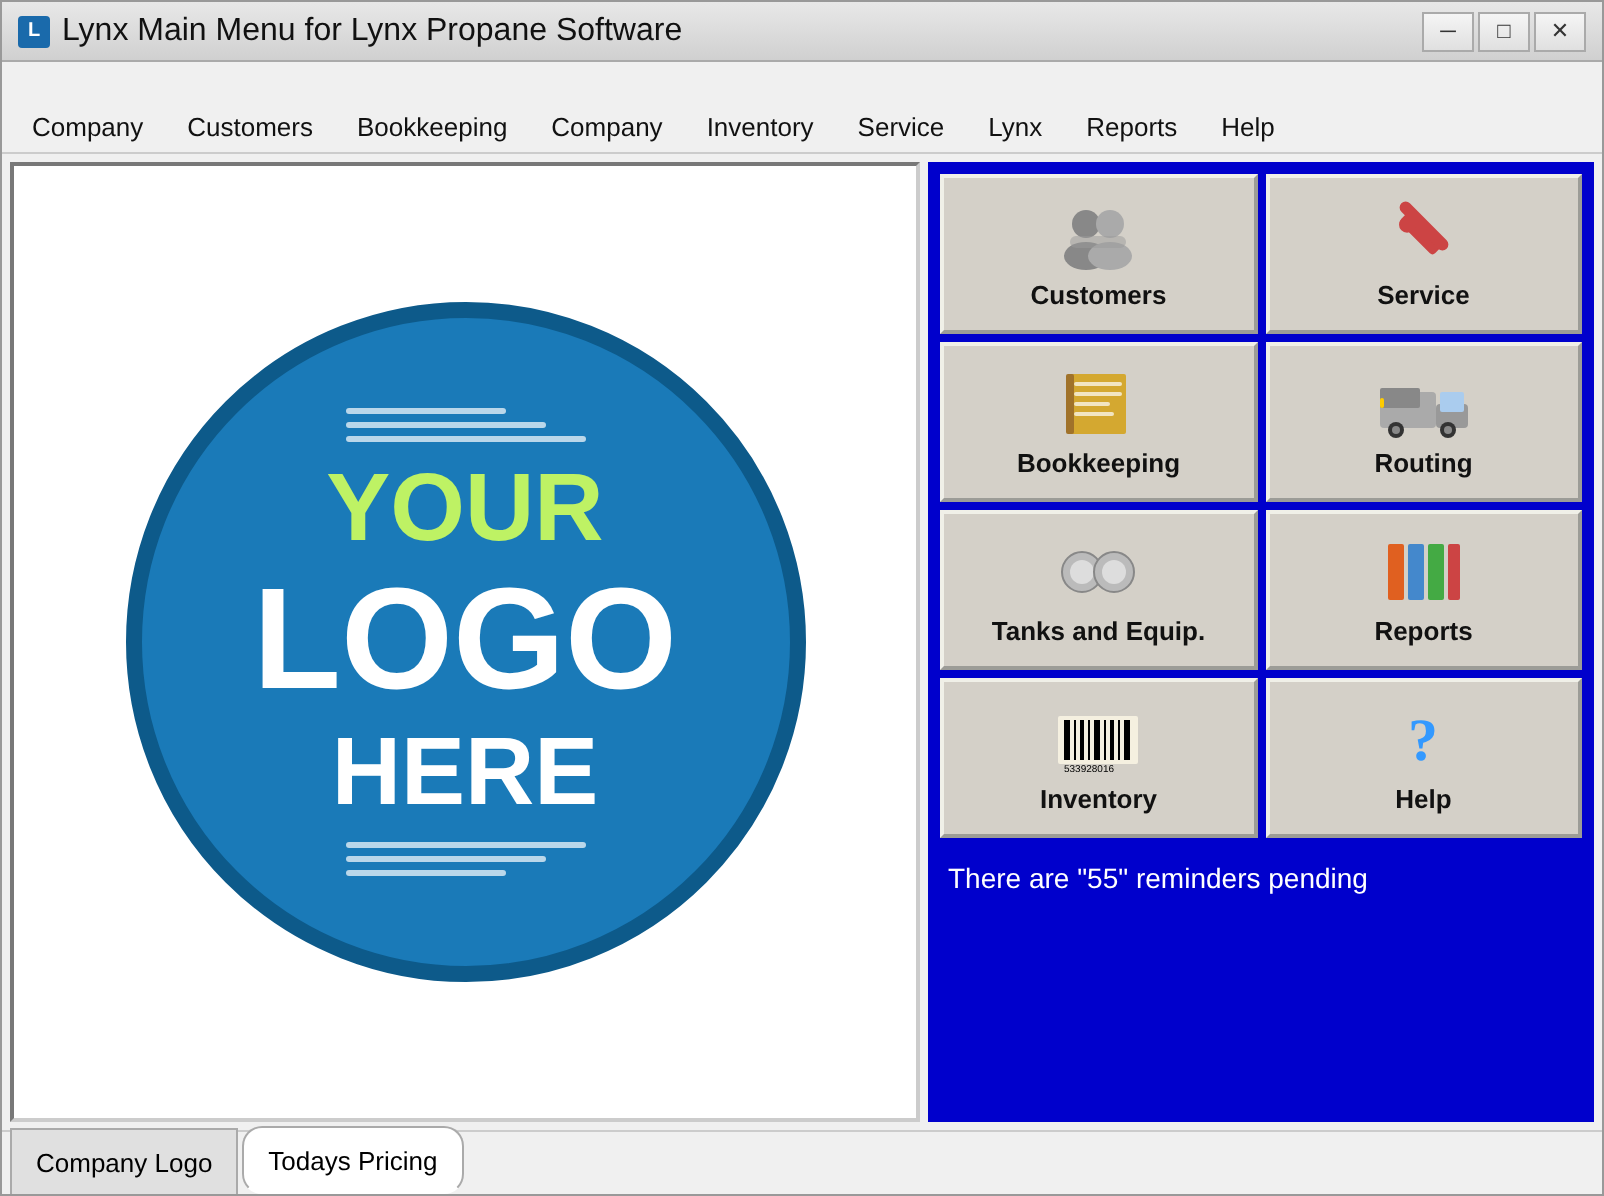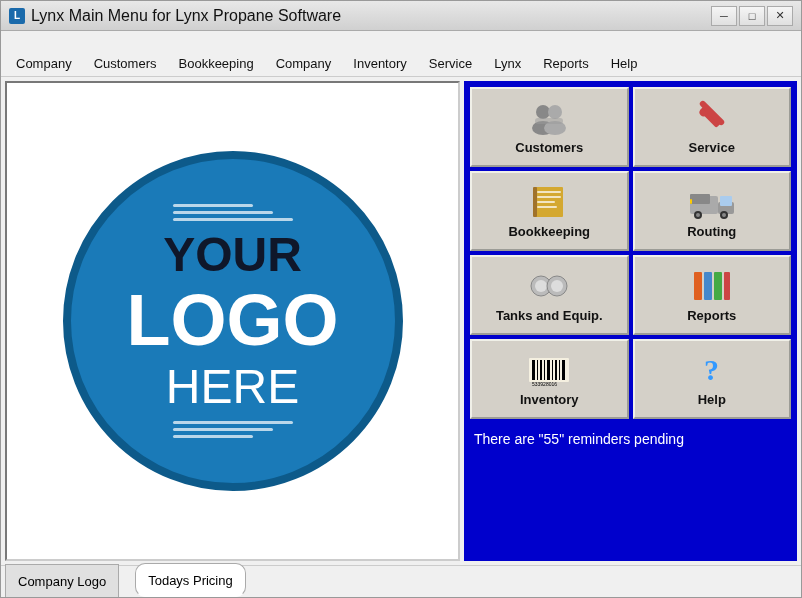--- a/index.html
+++ b/index.html
@@ -228,21 +228,21 @@
     .tab {
       height: 26px;
       padding: 16px 12px;
       border: 1px solid #aaa;
       border-bottom: none;
       background: #f0f0f0;
       cursor: pointer;
       display: flex;
       align-items: center;
       font-size: 13px;
-      margin-right: 16px;
+      margin-right: 2px;
     }
 
     .tab:first-child {
       background: #e0e0e0;
     }
 
     .tab.active {
       background: white;
       border-bottom: 1px solid white;
       z-index: 1;
@@ -279,23 +279,23 @@
   <div class="main-content">
 
     <div class="logo-panel">
       <div class="logo-circle">
         <div class="logo-lines-top">
           <span style="width:80px"></span>
           <span style="width:100px"></span>
           <span style="width:120px"></span>
         </div>
         <div class="logo-text">
-          <div class="your" style="color: #0f172a; font-weight: 900; text-transform: uppercase; font-size: 48px;">YOUR</div>
+          <div class="your" style="color: #bef264; font-weight: 900; text-transform: uppercase; font-size: 48px;">YOUR</div>
           <div class="logo" style="font-size: 72px; font-weight: 900; color: white; text-transform: uppercase;">LOGO</div>
-          <div class="here" style="color: white; font-weight: 400; text-transform: uppercase; font-size: 48px;">HERE</div>
+          <div class="here" style="color: white; font-weight: 700; text-transform: uppercase; font-size: 48px;">HERE</div>
         </div>
         <div class="logo-lines-bottom">
           <span style="width:120px"></span>
           <span style="width:100px"></span>
           <span style="width:80px"></span>
         </div>
       </div>
     </div>
 
     <div class="right-panel">

